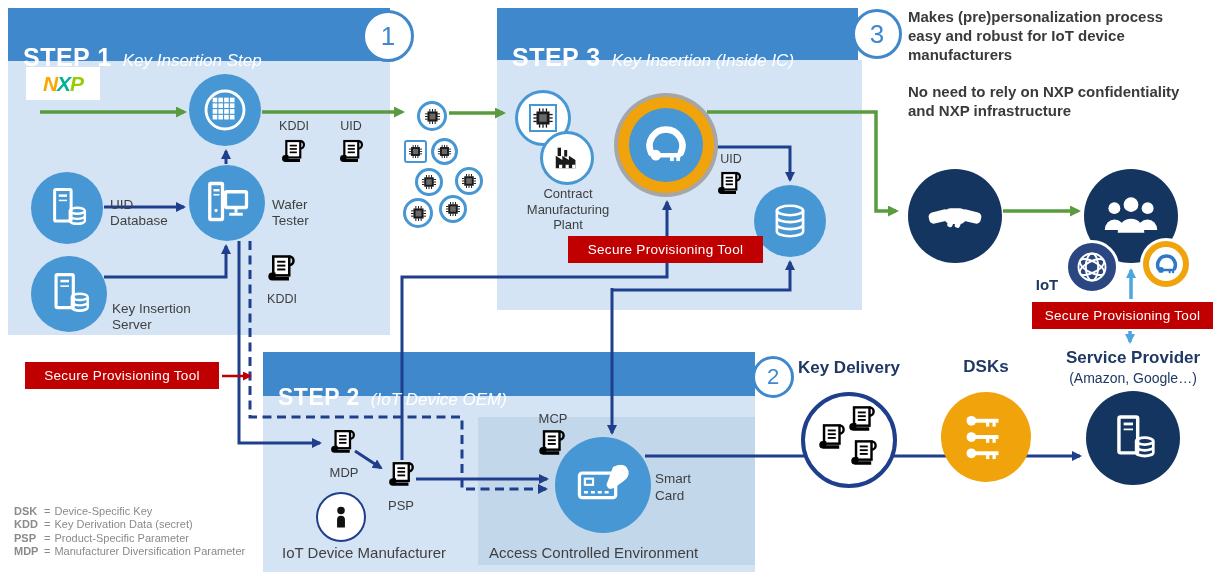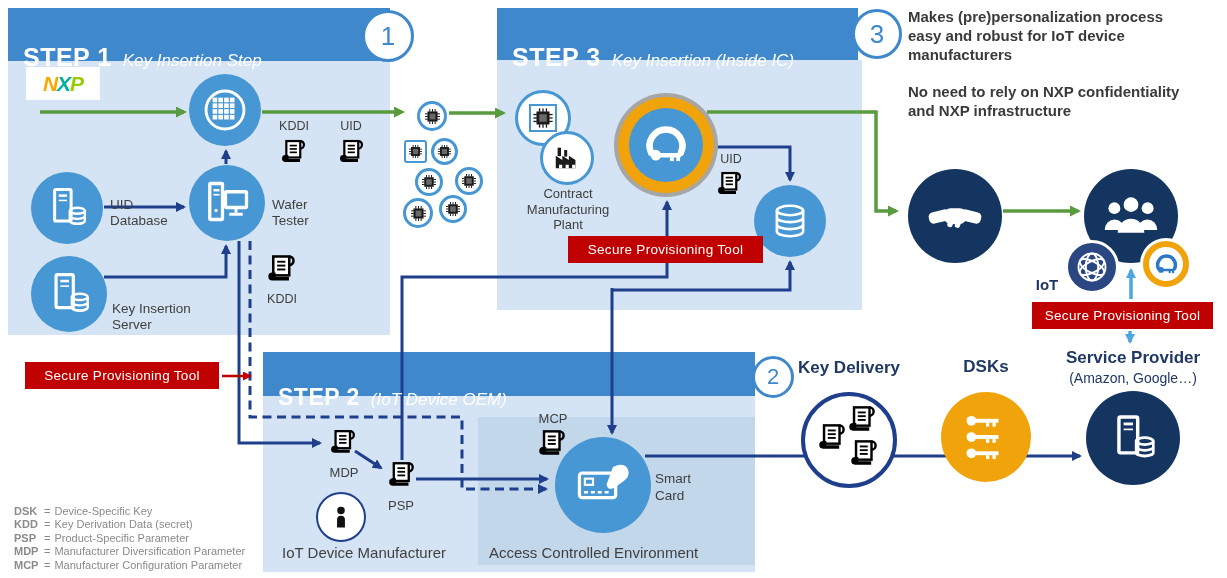--- a/index.html
+++ b/index.html
@@ -476,16 +476,15 @@
 easy and robust for IoT device
 manufacturers</div>
   <div class="notes" style="top:82px;">No need to rely on NXP confidentiality
 and NXP infrastructure</div>
 
   <div id="legend">
     <div><span class="lg-abbr">DSK</span><span class="lg-sep">=</span><span>Device-Specific Key</span></div>
     <div><span class="lg-abbr">KDD</span><span class="lg-sep">=</span><span>Key Derivation Data (secret)</span></div>
     <div><span class="lg-abbr">PSP</span><span class="lg-sep">=</span><span>Product-Specific Parameter</span></div>
     <div><span class="lg-abbr">MDP</span><span class="lg-sep">=</span><span>Manufacturer Diversification Parameter</span></div>
-    <div><span class="lg-abbr">MCP</span><span class="lg-sep">=</span><span>Manufacturer Configuration Parameter</span></div>
   </div>
 
 </div>
 
 </body></html>

